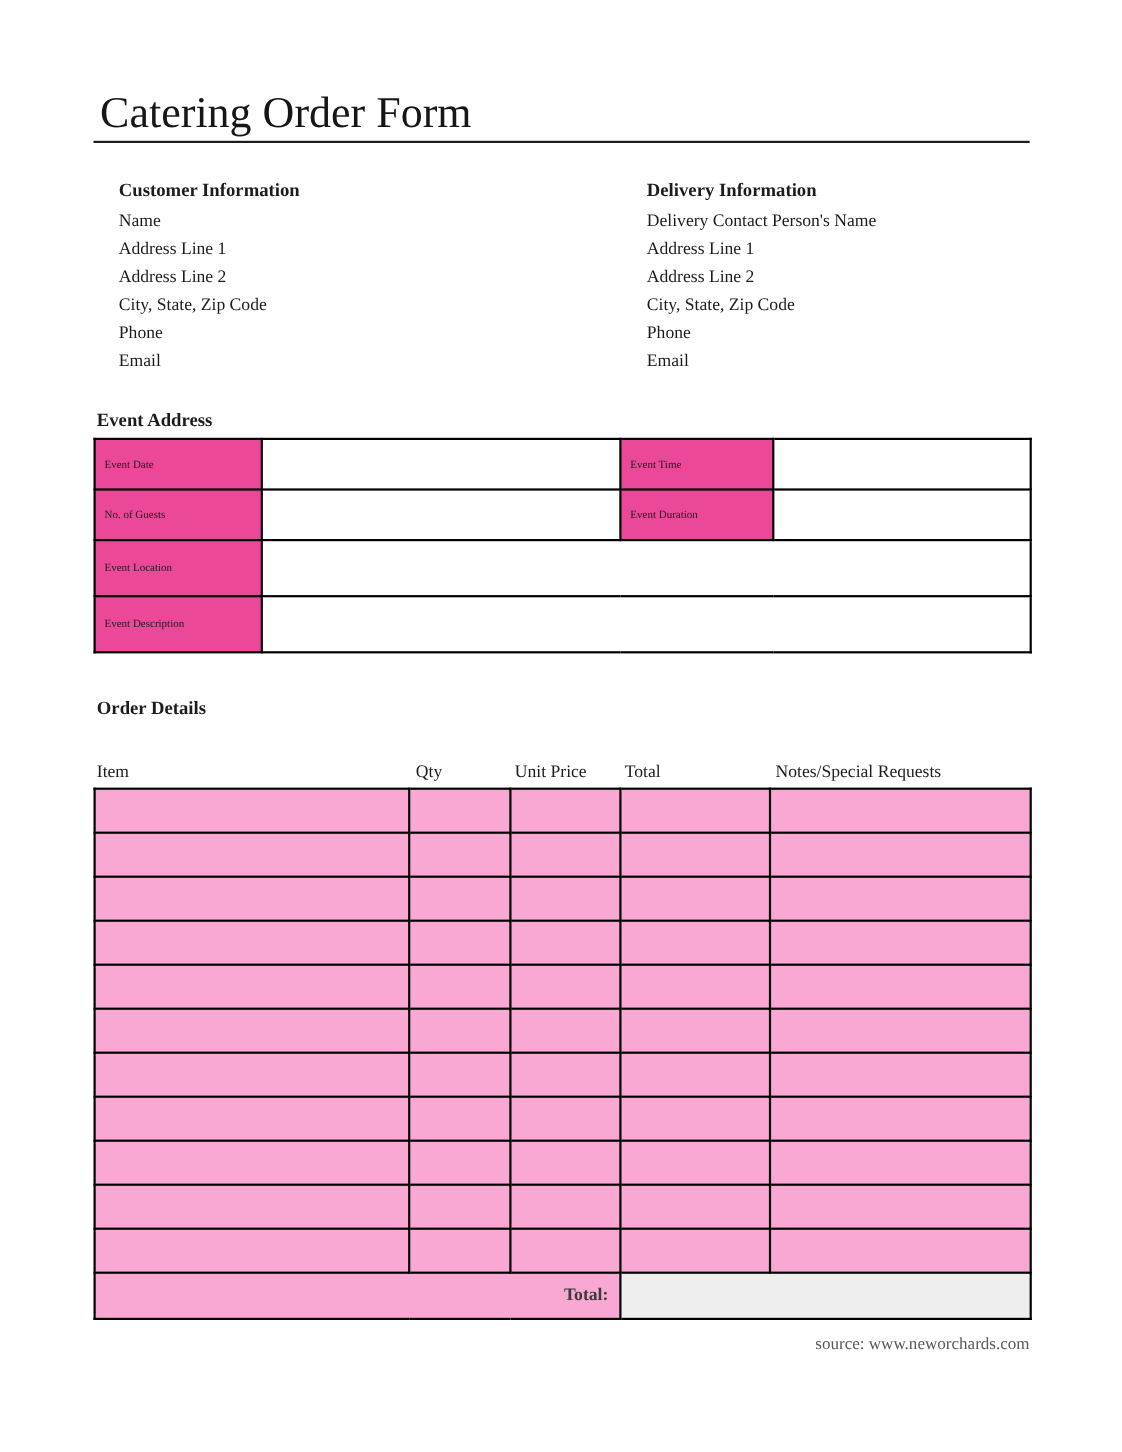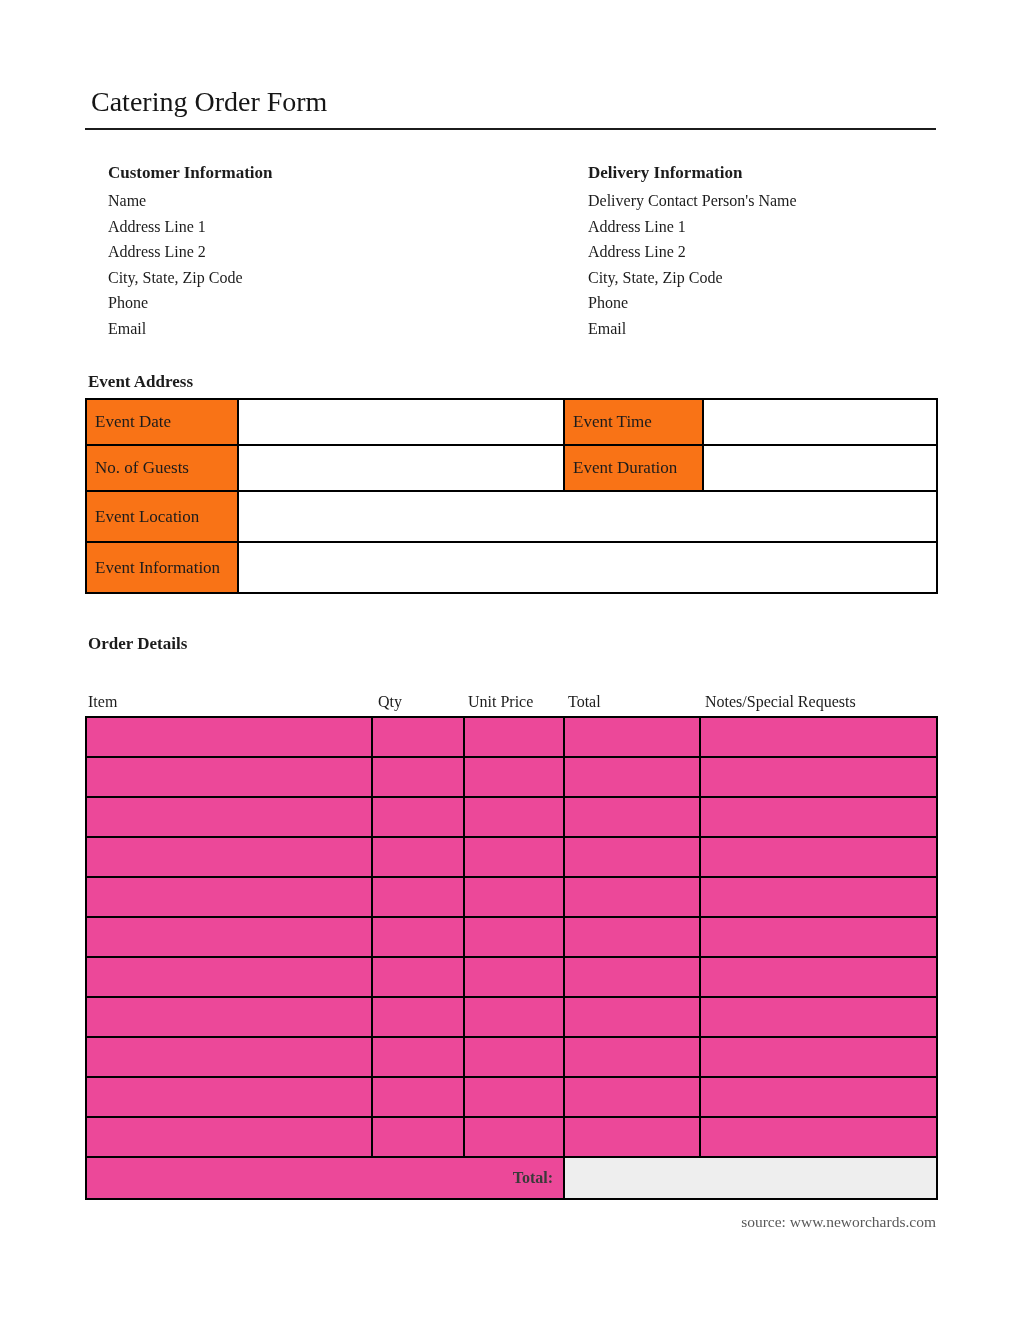--- a/index.html
+++ b/index.html
@@ -8,21 +8,21 @@
     width:1020px; height:1320px;
     font-family:"Liberation Serif","DejaVu Serif",serif;
     color:#1c1c1c;
     position:relative;
     overflow:hidden;
   }
   .page { width:1020px; height:1320px; padding:0 84px 0 85px; }
 
   .page-title {
     margin:80px 0 0 6px;
-    font-size:28px; font-weight:400; line-height:44px;
+    font-size:40px; font-weight:400; line-height:44px;
     letter-spacing:0px; color:#161616;
     font-family:"Liberation Serif","DejaVu Serif",serif;
   }
   .title-rule { margin-top:4px; height:2px; background:#1c1c1c; width:851px; }
 
   .info-row { display:flex; margin-top:32px; }
   .info-col { padding-left:3px; }
   .info-col.customer { width:480px;margin-left:20px; }
   .info-heading { font-size:17px; font-weight:700; line-height:22px; margin-bottom:4px; }
   .info-line { font-size:16px; line-height:25.5px; }
@@ -31,37 +31,37 @@
     font-size:17px; font-weight:700; line-height:22px; padding-left:3px;
   }
   .section-heading.event { margin-top:30px; }
   .section-heading.order { margin-top:39px; }
 
   table { border-collapse:collapse; table-layout:fixed; width:851px; }
   td { border:2px solid #000000; }
 
   .event-table { margin-top:5px; }
   .event-table td.lbl {
-    background:#f97316; font-size:17px; padding-left:8px;
+    background:#ec4899; font-size:10px; padding-left:8px;
     vertical-align:middle; color:#1c1c1c;
   }
   .event-table td.val { background:#ffffff; }
   .event-table tr.r-sm td { height:46px; }
   .event-table tr.r-lg td { height:51px; }
 
   .order-header { display:flex; margin-top:36px; font-size:16px; line-height:21px; }
   .order-header span { display:block; }
   .oh-item  { width:286px; padding-left:3px; }
   .oh-qty   { width:92px;  padding-left:7px; }
   .oh-price { width:100px; padding-left:5px; }
   .oh-total { width:136px; padding-left:5px; }
   .oh-notes { width:237px; padding-left:6px; }
 
   .order-table { margin-top:4px; }
-  .order-table td { height:40px; background:#ec4899; }
+  .order-table td { height:40px; background:#f9a8d4; }
   .order-table tr.total-row td { height:42px; }
   .order-table td.total-label {
     font-weight:700; font-size:16px; text-align:right; padding-right:10px;
     vertical-align:middle; color:#3a3a3a;
   }
   .order-table td.total-value { background:#eeeeee; }
 
   .footer-source { margin-top:13px; font-size:15.5px; color:#595959; padding-left:1px;text-align:right; }
 </style>
 </head>
@@ -117,21 +117,21 @@
       <td class="lbl">No. of Guests</td>
       <td class="val"></td>
       <td class="lbl">Event Duration</td>
       <td class="val"></td>
     </tr>
     <tr class="r-lg">
       <td class="lbl">Event Location</td>
       <td class="val" colspan="3"></td>
     </tr>
     <tr class="r-lg">
-      <td class="lbl">Event Information</td>
+      <td class="lbl">Event Description</td>
       <td class="val" colspan="3"></td>
     </tr>
   </tbody>
     </table>
 
   <div class="section-heading order">Order Details</div>
 
   <div class="order-header">
     <span class="oh-item">Item</span>
     <span class="oh-qty">Qty</span>

